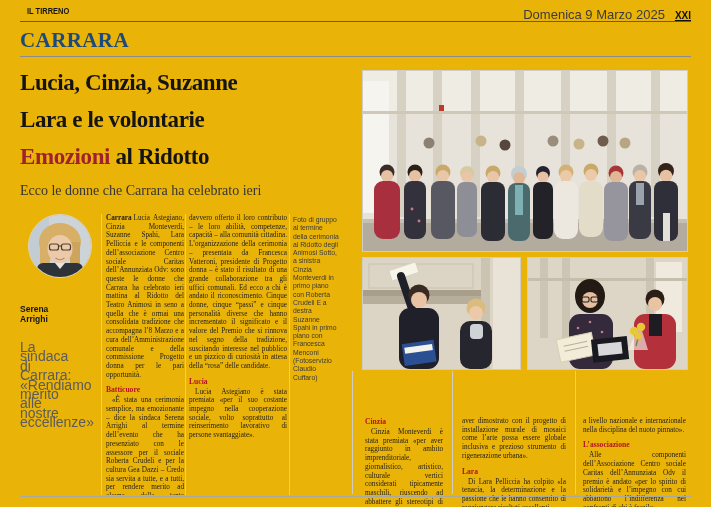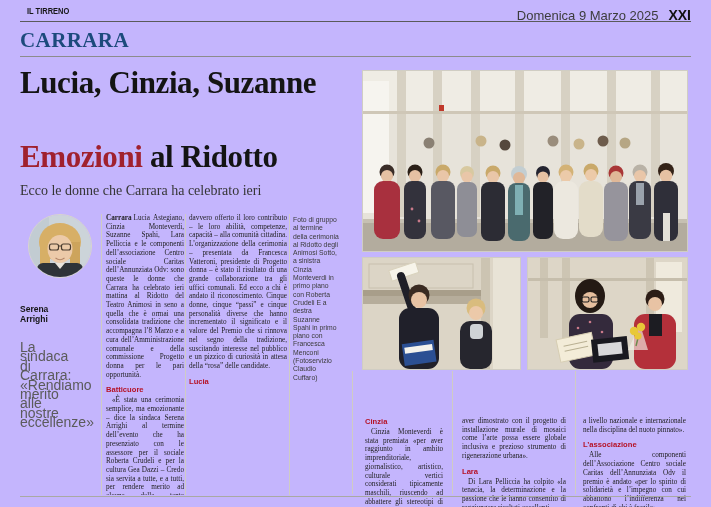--- a/index.html
+++ b/index.html
@@ -1,49 +1,49 @@
 <!DOCTYPE html>
 <html lang="it" style="--brand-blue: #1c4a7c; --headline-red: #a0212e; --section-red: #b51226;"><head>
 <meta charset="utf-8">
 <style>
   html,body{margin:0;padding:0;background:#e9e9e9;}
-  .page{position:relative;width:711px;height:507px;background:#c4b5fd;overflow:hidden;
+  .page{position:relative;width:711px;height:507px;background:#eab308;overflow:hidden;
         font-family:"Liberation Serif",serif;color:#1b1b1b;}
   .abs{position:absolute;}
   
   .logo{left:27px;top:6px;font-family:"Liberation Sans",sans-serif;font-weight:800;
         font-size:8.5px;letter-spacing:0;transform:scaleX(.88);transform-origin:left;color:#161616;}
   .dateline{top:7px;right:20px;display:flex;gap:10px;align-items:baseline;
         font-family:"Liberation Sans",sans-serif;}
   .date{font-size:13px;color:#3c3c3c;}
-  .pageno{font-size:14px;font-weight:800;color:#111;text-decoration:underline;}
+  .pageno{font-size:10px;font-weight:800;color:#111;text-decoration:underline;}
   .hrule{left:20px;right:20px;height:1px;background:#5a5a5a;}
   .hrule.light{background:#8c8c8c;}
   .hrule.bottom{background:#a9a9a3;}
   .vr{width:1px;background:#cfccc4;}
   
   .section-title{left:20px;top:28px;font-size:21px;font-weight:700;letter-spacing:.4px;
         color:var(--brand-blue);}
-  .headline{left:20px;top:64px;width:342px;font-size:31px;line-height:37px;font-weight:700;
+  .headline{left:20px;top:64px;width:342px;font-size:23px;line-height:37px;font-weight:700;
         letter-spacing:-.4px;color:#141414;}
   .hl-red{color:var(--headline-red);}
   .standfirst{left:20px;top:183px;font-size:14px;color:#353535;}
   
   .sidebar{left:20px;top:214px;width:77px;}
   .portrait{width:62px;height:62px;border-radius:50%;overflow:hidden;margin-left:8px;
         border:1px solid #d8d5cd;}
   .sb-name{margin-top:26px;font-family:"Liberation Sans",sans-serif;font-weight:700;
         font-size:8.5px;line-height:10px;color:#141414;width:52px;}
   .sb-quote{margin-top:19px;font-family:"Liberation Sans",sans-serif;font-size:14px;
         line-height:9.4px;color:#5b5b5b;width:56px;}
   
   .col{top:214px;height:281px;overflow:hidden;}
   .col p{margin:0;font-size:7.2px;line-height:8.7px;text-align:justify;color:#1d1d1d;}
   .col p.ind{text-indent:6px;}
-  .kick{font-family:Liberation Sans, sans-serif;font-weight:700;font-size:7.6px;
+  .kick{font-family:Liberation Serif, serif;font-weight:700;font-size:7.6px;
         color:var(--section-red);margin:6px 0 2px;}
   .lead{font-weight:700;margin-right:2px;}
   .caption{left:293px;top:216px;width:46px;font-family:"Liberation Sans",sans-serif;
         font-size:6.8px;line-height:8.3px;color:#3a3a3a;}
   .botcol{top:371px;height:112px;overflow:hidden;margin-top:44px;}
   .endmark{float:right;font-size:6px;color:#555;margin-top:2px;}
   .photo{border:1px solid #d0cdc3;background:#e7e3da;}
   .photo svg{display:block;}
 </style>
 </head>
@@ -56,21 +56,21 @@
     <span class="date">Domenica 9 Marzo 2025</span>
     <span class="pageno">XXI</span>
   </div>
   <div class="abs hrule" style="top:21px"></div>
 
   <div class="abs section-title">CARRARA</div>
   <div class="abs hrule light" style="top:56px"></div>
 
   <div class="abs headline">
     <span>Lucia, Cinzia, Suzanne</span><br>
-    <br>
+    <span>Lara e le volontarie</span><br>
     <span class="hl-red">Emozioni</span><span> al Ridotto</span>
   </div>
   <div class="abs standfirst">Ecco le donne che Carrara ha celebrato ieri</div>
 
   <div class="abs sidebar">
     <div class="portrait">
       <svg width="62" height="62" viewBox="0 0 62 62">
         <rect width="62" height="62" fill="#ccd4d9"></rect>
         <rect x="0" y="0" width="20" height="62" fill="#c2ccd2"></rect>
         <ellipse cx="31" cy="27" rx="21" ry="19" fill="#d7af66"></ellipse>
@@ -98,20 +98,21 @@
 
   <div class="abs col" style="left:106px;width:78px">
     <p><span class="lead">Carrara</span><span>Lucia Astegiano, Cinzia Monteverdi, Suzanne Spahi, Lara Pelliccia e le componenti dell’associazione Centro sociale Caritas dell’Annunziata Odv: sono queste le donne che Carrara ha celebrato ieri mattina al Ridotto del Teatro Animosi in seno a quella che è ormai una consolidata tradizione che accompagna l’8 Marzo e a cura dell’Amministrazione comunale e della commissione Progetto donna per le pari opportunità.</span></p>
     <div class="kick">Batticuore</div>
     <p class="ind">«È stata una cerimonia semplice, ma emozionante – dice la sindaca Serena Arrighi al termine dell’evento che ha presenziato con le assessore per il sociale Roberta Crudeli e per la cultura Gea Dazzi – Credo sia servita a tutte, e a tutti, per rendere merito ad alcune delle tante eccellenze carraresi». Queste donne, sì, hanno</p>
   </div>
 
   <div class="abs col" style="left:189px;width:98px">
     <p>davvero offerto il loro contributo – le loro abilità, competenze, capacità – alla comunità cittadina. L’organizzazione della cerimonia – presentata da Francesca Vatteroni, presidente di Progetto donna – è stato il risultato di una grande collaborazione tra gli uffici comunali. Ed ecco a chi è andato il riconoscimento. Cinque donne, cinque “passi” e cinque personalità diverse che hanno incrementato il significato e il valore del Premio che si rinnova nel segno della tradizione, suscitando interesse nel pubblico e un pizzico di curiosità in attesa della “rosa” delle candidate.</p>
     <div class="kick">Lucia</div>
+    <p class="ind">Lucia Astegiano è stata premiata «per il suo costante impegno nella cooperazione sociale, volto soprattutto al reinserimento lavorativo di persone svantaggiate».</p>
   </div>
 
   <div class="abs caption">Foto di gruppo al termine della cerimonia al Ridotto degli Animosi Sotto, a sinistra Cinzia Monteverdi in primo piano con Roberta Crudeli E a destra Suzanne Spahi in primo piano con Francesca Menconi (Fotoservizio Claudio Cuffaro)</div>
 
   <div class="abs photo" style="left:362px;top:70px;width:324px;height:180px">
     <svg width="324" height="180" viewBox="0 0 324 180">
       <rect width="324" height="180" fill="#e7e3da"></rect>
       <rect width="324" height="42" fill="#efece4"></rect>
       <rect x="0" y="10" width="26" height="132" fill="#f6f4ef"></rect>
       <g fill="#d7d1c3">

